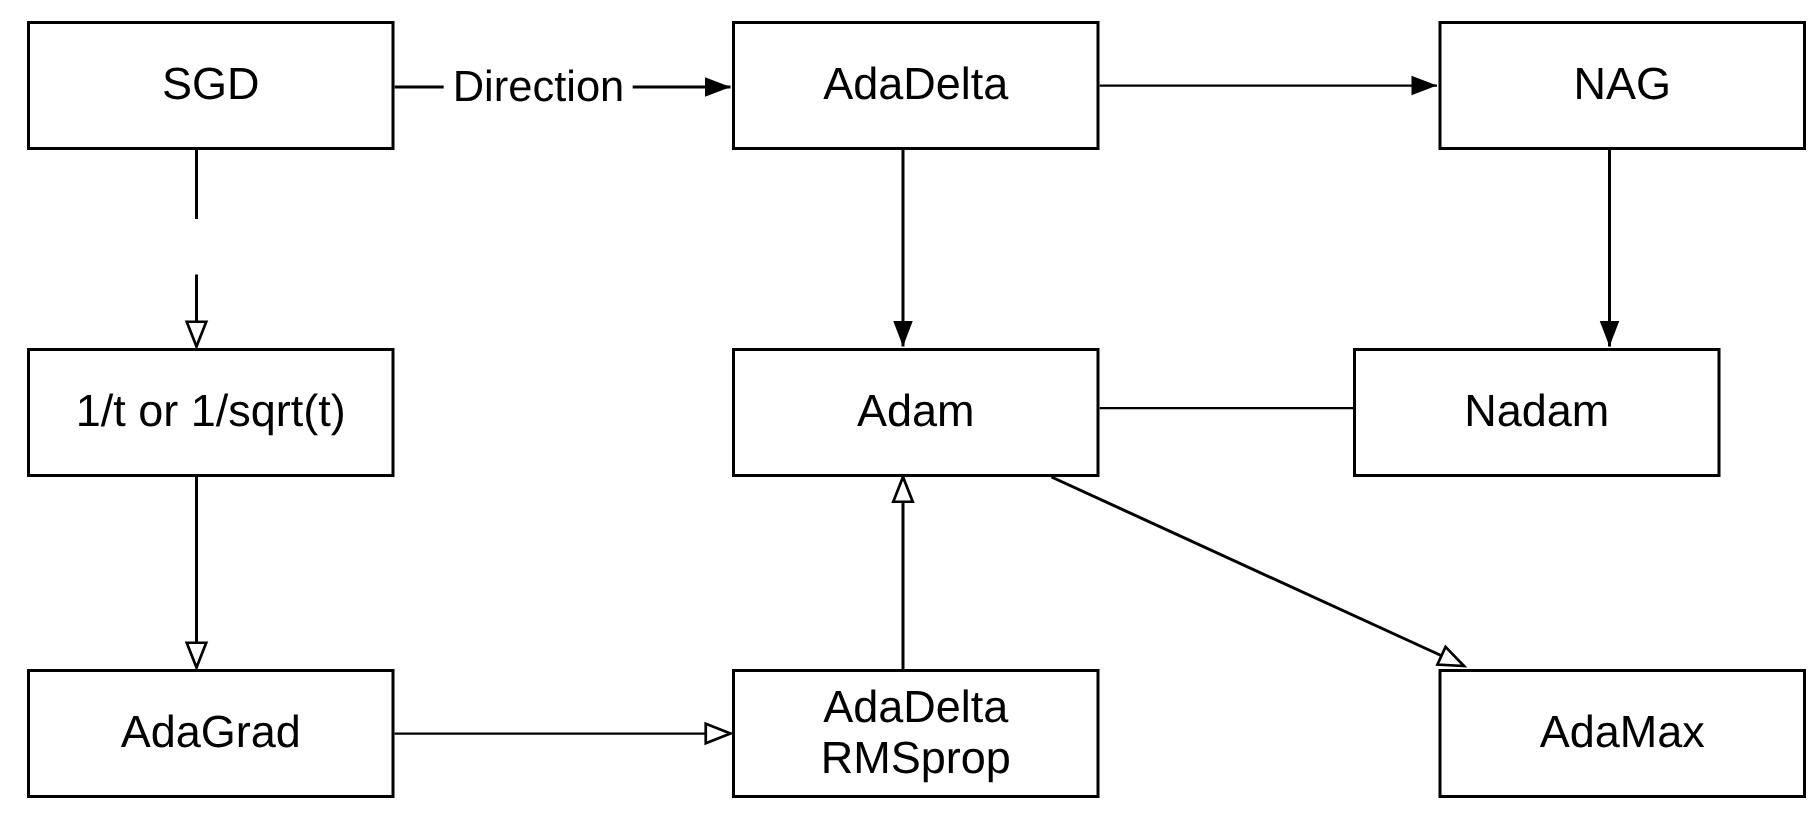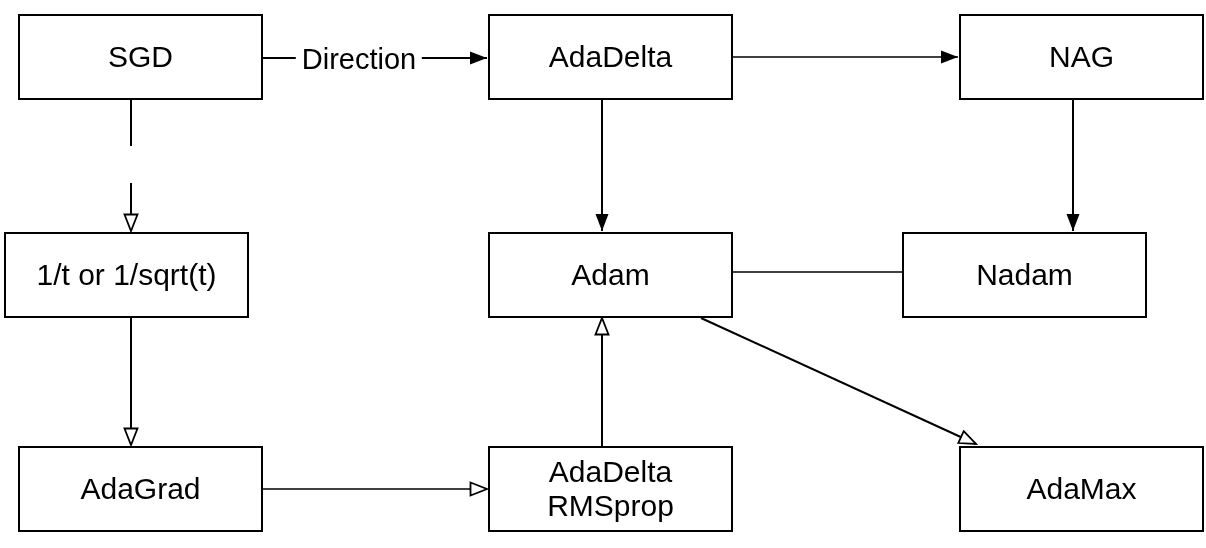--- a/index.html
+++ b/index.html
@@ -37,21 +37,21 @@
     transform: translate(-50%, -50%);
     background: #ffffff;
     padding: 0 6px;
     font-size: 29px;
     white-space: nowrap;
   }
   
   #n-sgd      { left: 18px;  top: 14px;  }
   #n-momentum { left: 488px; top: 14px;  }
   #n-nag      { left: 959px; top: 14px;  }
-  #n-lrsched  { left: 4px;  top: 232px; }
+  #n-lrsched  { left: 18px;  top: 232px; }
   #n-adam     { left: 488px; top: 232px; }
   #n-nadam    { left: 902px; top: 232px; }
   #n-adagrad  { left: 18px;  top: 446px; text-align: right; }
   #n-adadelta { left: 488px; top: 446px; justify-content: center; }
   #n-adamax   { left: 959px; top: 446px; }
   #lbl-direction     { left: 359px; top: 59px;  }
   #lbl-learning-rate { left: 133px; top: 164px; }
   .e  { stroke: #000000; stroke-width: 2; }
   .et { stroke: #000000; stroke-width: 1.5; }
 </style>

